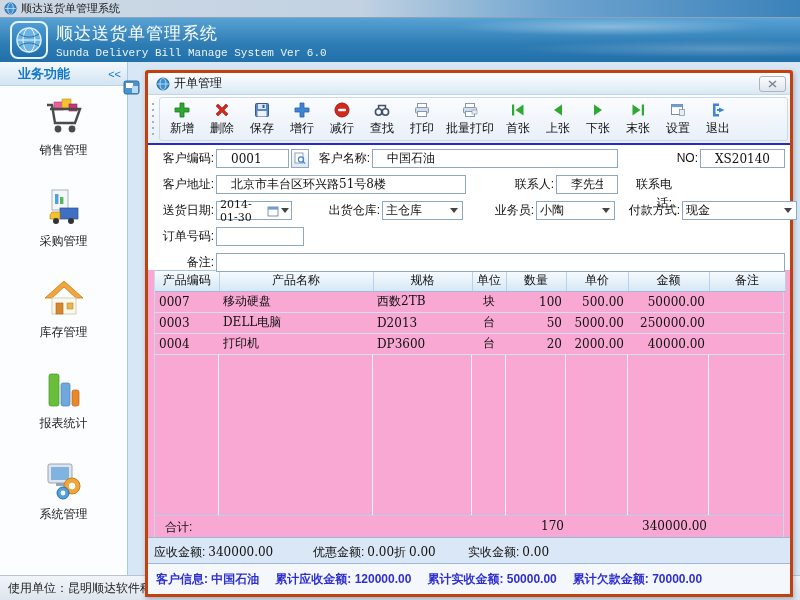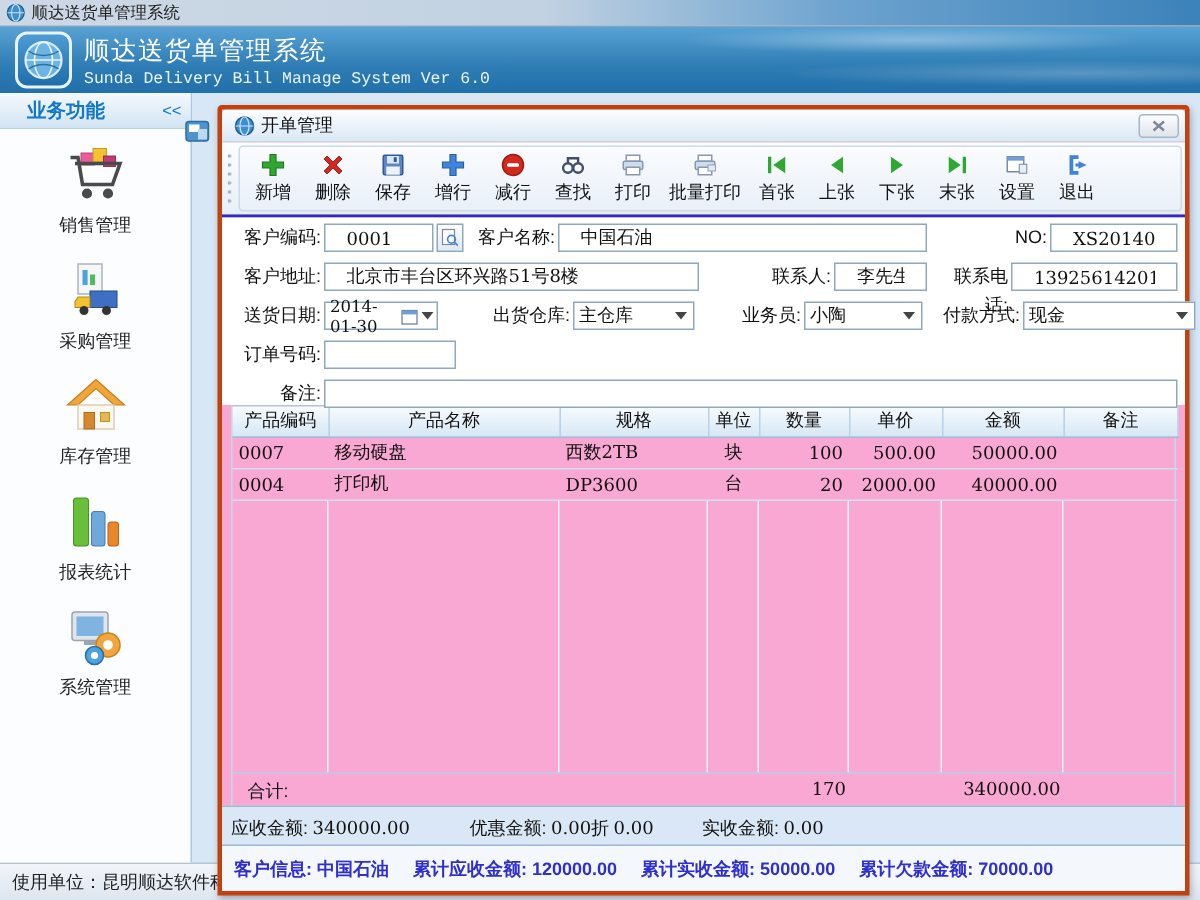--- a/index.html
+++ b/index.html
@@ -27,21 +27,21 @@
   .banner-sub { color:#eaf4fc; font-size:11px; font-family:"Liberation Mono", monospace; margin-top:2px; }
 
   
   .sidebar { position:absolute; left:0; top:62px; width:128px; height:513px;
     background:#fbfdff; border-right:1px solid #aac8e4; z-index:2; }
   .sidebar-header { height:24px; background:linear-gradient(180deg,#f4f9fd,#d3e4f3);
     border-bottom:1px solid #bcd4e8; display:flex; align-items:center; justify-content:space-between;
     padding:0 6px 0 18px; }
   .sidebar-header .sh-title { color:#1478c8; font-size:13px; font-weight:bold; }
   .sidebar-header .sh-collapse { color:#1478c8; font-size:11px; cursor:pointer; }
-  .side-items { display:flex; flex-direction:column; align-items:center; padding-top:10px; gap:14px; }
+  .side-items { display:flex; flex-direction:column; align-items:center; padding-top:10px; gap:28px; }
   .side-item { display:flex; flex-direction:column; align-items:center; width:100%; cursor:pointer; }
   .side-item .s-ico { width:44px; height:42px; }
   .side-item .s-label { margin-top:4px; font-size:12px; color:#222; }
 
   
   .mdi-tab { position:absolute; left:123px; top:80px; width:17px; height:15px; z-index:2; }
 
   
   .app-status { position:absolute; left:0; top:575px; width:800px; height:25px;
     background:linear-gradient(180deg,#f1f5fa,#dde5ee); border-top:1px solid #b9c4d2;
@@ -349,21 +349,20 @@
       <span class="f-label" style="left:160px;top:4px;width:62px">客户名称:</span>
       <input class="f-input" style="left: 224px; top: 4px; width: 246px;" value="中国石油">
       <span class="f-label" style="left:508px;top:4px;width:42px">NO:</span>
       <input class="f-input" style="left: 552px; top: 4px; width: 85px;" value="XS2014010001">
 
       <span class="f-label" style="left:2px;top:30px;width:64px">客户地址:</span>
       <input class="f-input" style="left: 68px; top: 30px; width: 250px;" value="北京市丰台区环兴路51号8楼">
       <span class="f-label" style="left:356px;top:30px;width:50px">联系人:</span>
       <input class="f-input" style="left: 408px; top: 30px; width: 62px;" value="李先生">
       <span class="f-label" style="left:474px;top:30px;width:50px">联系电话:</span>
-      <input class="f-input" style="left: 526px; top: 30px; width: 111px;" value="13925614201">
 
       <span class="f-label" style="left:2px;top:56px;width:64px">送货日期:</span>
       <div class="f-combo" style="left:68px;top:56px;width:76px">
         <span class="c-text" style="font-size:11px">2014-01-30</span>
         <svg class="cal-ico" viewBox="0 0 12 12">
             <rect x="1" y="2" width="10" height="9" fill="#fff" stroke="#67789a" stroke-width=".8"></rect>
             <rect x="1" y="2" width="10" height="2.6" fill="#6f9ed6"></rect>
           </svg>
         <span class="arrow-dn" style="margin-right:2px"></span>
       </div>
@@ -419,20 +418,30 @@
             <td class="al">0007</td>
             <td class="al">移动硬盘</td>
             <td class="al">西数2TB</td>
             <td class="ac">块</td>
             <td class="ar">100</td>
             <td class="ar">500.00</td>
             <td class="ar">50000.00</td>
             <td class="al"></td>
           </tr>
           <tr>
+            <td class="al">0003</td>
+            <td class="al">DELL电脑</td>
+            <td class="al">D2013</td>
+            <td class="ac">台</td>
+            <td class="ar">50</td>
+            <td class="ar">5000.00</td>
+            <td class="ar">250000.00</td>
+            <td class="al"></td>
+          </tr>
+          <tr>
             <td class="al">0004</td>
             <td class="al">打印机</td>
             <td class="al">DP3600</td>
             <td class="ac">台</td>
             <td class="ar">20</td>
             <td class="ar">2000.00</td>
             <td class="ar">40000.00</td>
             <td class="al"></td>
           </tr>
         </tbody>

